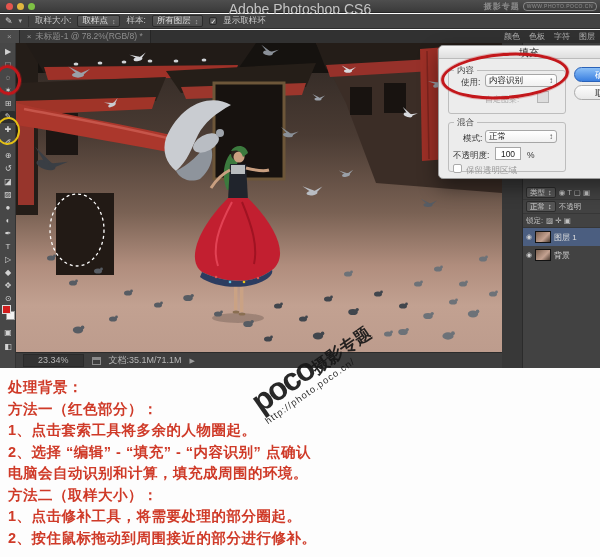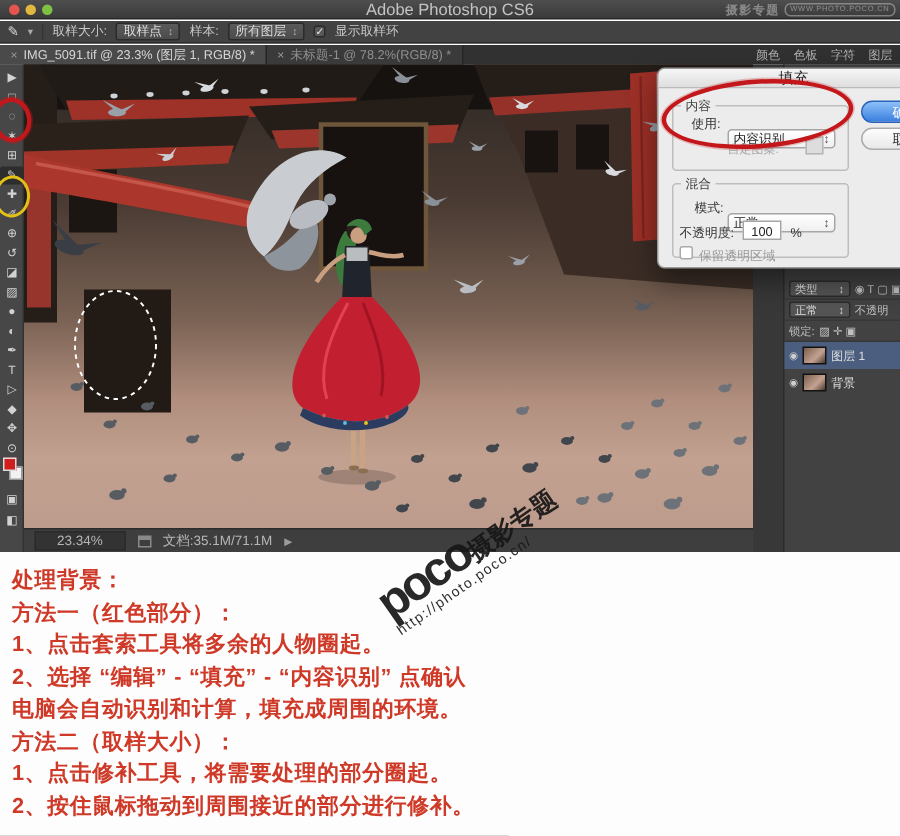--- a/index.html
+++ b/index.html
@@ -8,21 +8,21 @@
          font-family:"Liberation Sans","DejaVu Sans",sans-serif; }
 
   
   #titlebar { position:absolute; left:0; top:0; width:600px; height:13px;
     background:linear-gradient(#4e4e4e,#3a3a3a); border-bottom:1px solid #262626; }
   .tlight { position:absolute; top:3px; width:7px; height:7px; border-radius:50%; }
   #tl-close { left:6px;  background:#e4554e; }
   #tl-min   { left:17px; background:#e0b73f; }
   #tl-zoom  { left:28px; background:#7ec144; }
   #win-title { position:absolute; left:0; right:0; top:1px; text-align:center;
-    font-size:11px; color:#c4c4c4; }
+    font-size:14px; color:#c4c4c4; }
   #wm-top { position:absolute; right:3px; top:1px; display:flex; align-items:center; gap:3px;
     color:rgba(255,255,255,.38); }
   #wm-top .wm-cjk { font-size:8px; font-weight:bold; letter-spacing:1px; }
   #wm-top .wm-pill { font-size:5px; letter-spacing:.5px; border:1px solid rgba(255,255,255,.35);
     border-radius:4px; padding:0 3px; line-height:7px; }
 
   
   #optionsbar { position:absolute; left:0; top:14px; width:600px; height:15px;
     background:#424242; border-bottom:1px solid #2e2e2e; display:flex; align-items:center;
     gap:6px; padding-left:5px; font-size:8.5px; color:#c9c9c9; }
@@ -75,21 +75,21 @@
   #status-arrow { font-size:7px; color:#9c9c9c; }
 
   
   #dock { position:absolute; left:502px; top:43px; width:98px; height:325px; background:#383838; }
   #dock-inner { position:absolute; left:20px; top:0; width:78px; height:325px; background:#424242;
     border-left:1px solid #2b2b2b; }
   .prow { position:absolute; left:0; width:78px; display:flex; align-items:center; gap:3px;
     padding:0 3px; font-size:7.5px; color:#c0c0c0; border-bottom:1px solid #373737;
     white-space:nowrap; overflow:hidden; }
   .mini-dd { background:#555; border:1px solid #2c2c2c; border-radius:2px; padding:0 3px;
-    height:11px; display:flex; align-items:center; gap:14px; font-size:7.5px; color:#ddd; }
+    height:11px; display:flex; align-items:center; gap:3px; font-size:7.5px; color:#ddd; }
   .lrow { position:absolute; left:0; width:78px; height:18px; display:flex; align-items:center;
     gap:3px; padding:0 3px; font-size:8px; color:#ddd; white-space:nowrap; overflow:hidden; }
   .lrow.sel { background:#4b5e80; }
   .leye { font-size:7px; color:#cfcfcf; }
   .lthumb { width:16px; height:12px; border:1px solid #121212;
     background:linear-gradient(135deg,#7a5f4e,#c4a291 60%,#4a3a30); }
 
   
   #dialog { position:absolute; left:438px; top:45px; width:182px; height:134px;
     background:#ececec; border:1px solid #9a9a9a; border-radius:5px;
@@ -98,21 +98,21 @@
     font-size:10px; color:#222; background:linear-gradient(#f6f6f6,#dedede);
     border-bottom:1px solid #bbb; border-radius:5px 5px 0 0; line-height:13px; }
   .group { position:absolute; border:1px solid #bdbdbd; border-radius:3px; }
   #grp-content { left:9px; top:24px; width:118px; height:44px; }
   #grp-blend   { left:9px; top:76px; width:118px; height:50px; }
   .legend { position:absolute; top:-6px; left:5px; background:#ececec; padding:0 3px;
     font-size:8.5px; color:#444; }
   .dlg-label { position:absolute; font-size:8.5px; color:#333; }
   .popup { position:absolute; height:13px; background:linear-gradient(#fff,#f0f0f0);
     border:1px solid #a6a6a6; border-radius:3px; display:flex; align-items:center;
-    justify-content:space-between; padding:0 3px; font-size:8.5px; color:#222;margin-top:12px; }
+    justify-content:space-between; padding:0 3px; font-size:8.5px; color:#222; }
   .stepper { font-size:8px; color:#555; }
   .textinput { position:absolute; height:13px; background:#fff; border:1px solid #a6a6a6;
     font-size:8.5px; color:#222; text-align:center; line-height:12px; }
   .dlg-cbx { position:absolute; width:9px; height:9px; background:#fff; border:1px solid #aaa;
     border-radius:2px; }
   .mac-btn { position:absolute; width:60px; height:15px; border-radius:8px; font-size:9px;
     text-align:center; line-height:15px; cursor:pointer; }
   #btn-ok { left:135px; top:21px; background:linear-gradient(#8cc0f7,#3a7fe0);
     border:1px solid #2a62b8; color:#fff; }
   #btn-cancel { left:135px; top:39px; background:linear-gradient(#fdfdfd,#e8e8e8);
@@ -165,21 +165,20 @@
       <span>所有图层</span>
       <span class="dd-arrow">↕</span>
     </div>
     <span class="cbx">✓</span>
     <span>显示取样环</span>
   </div>
 
   <div id="tabbar">
     <div class="doctab active">
       <span class="tab-x">×</span>
-      <span>IMG_5091.tif @ 23.3% (图层 1, RGB/8) *</span>
     </div>
     <div class="doctab inactive">
       <span class="tab-x">×</span>
       <span>未标题-1 @ 78.2%(RGB/8) *</span>
     </div>
     <div id="docktabs">
       <span>颜色</span>
       <span>色板</span>
       <span>字符</span>
       <span>图层</span>

